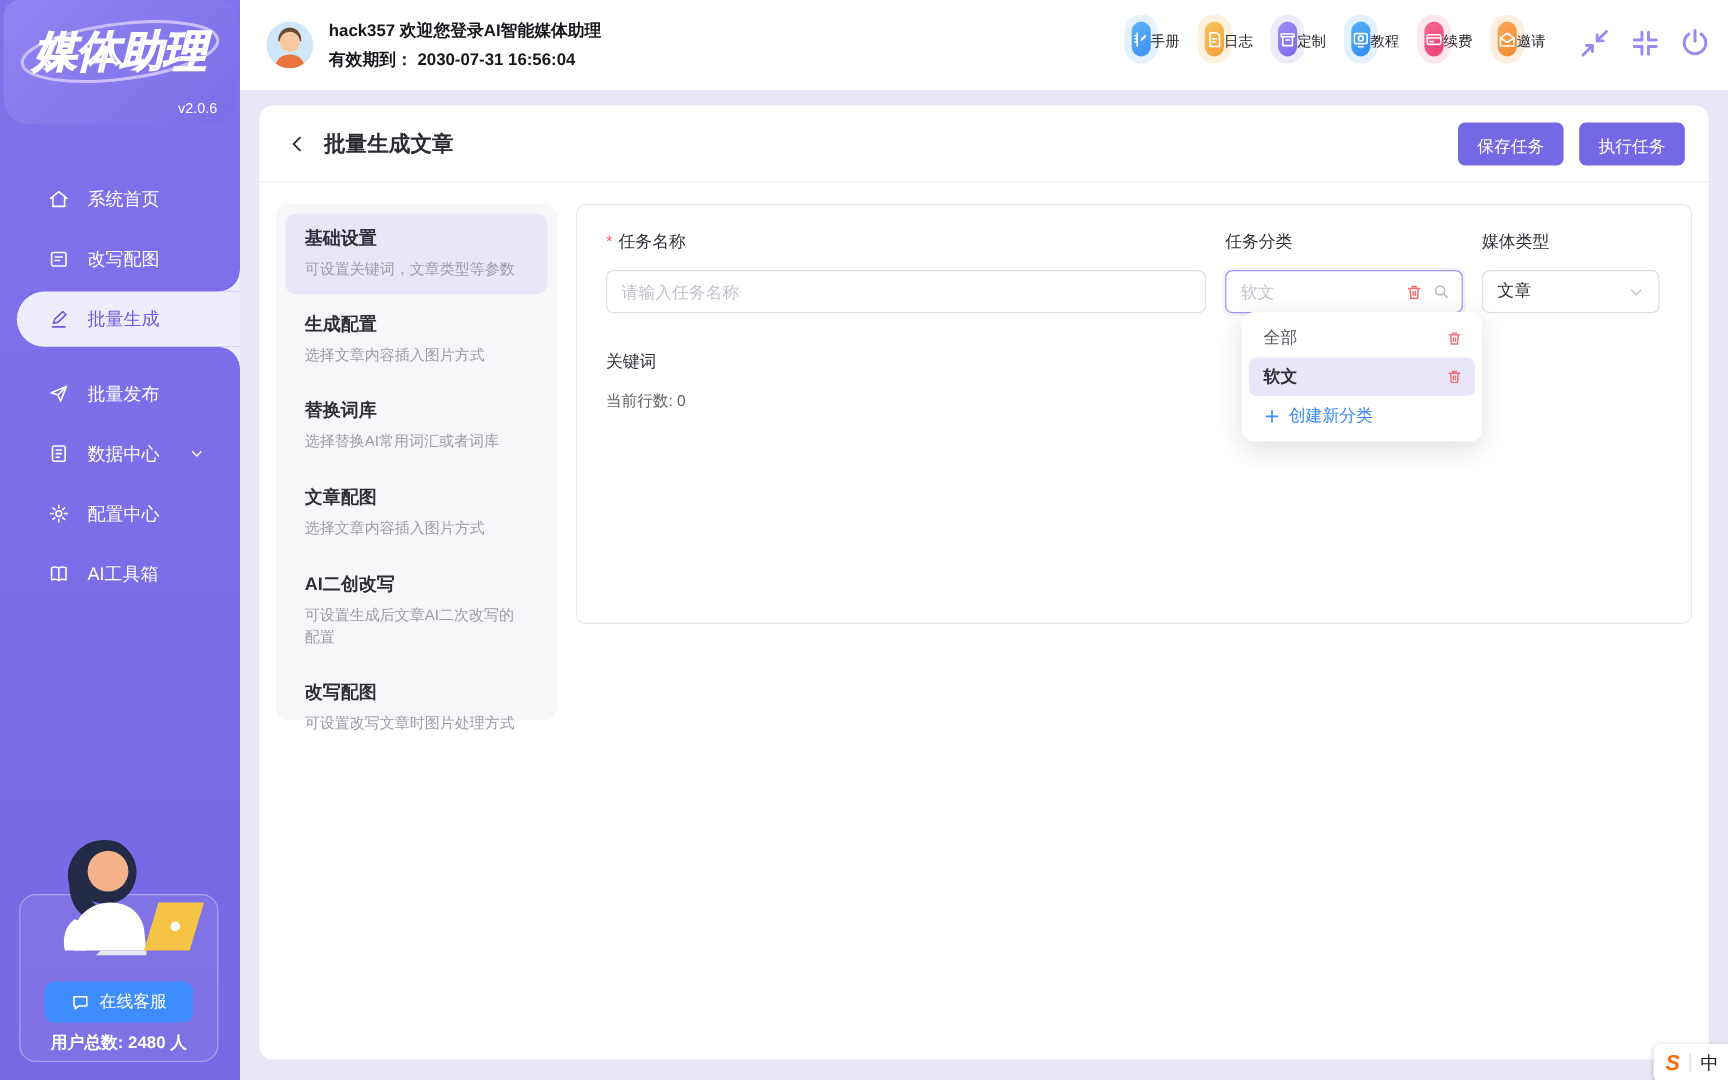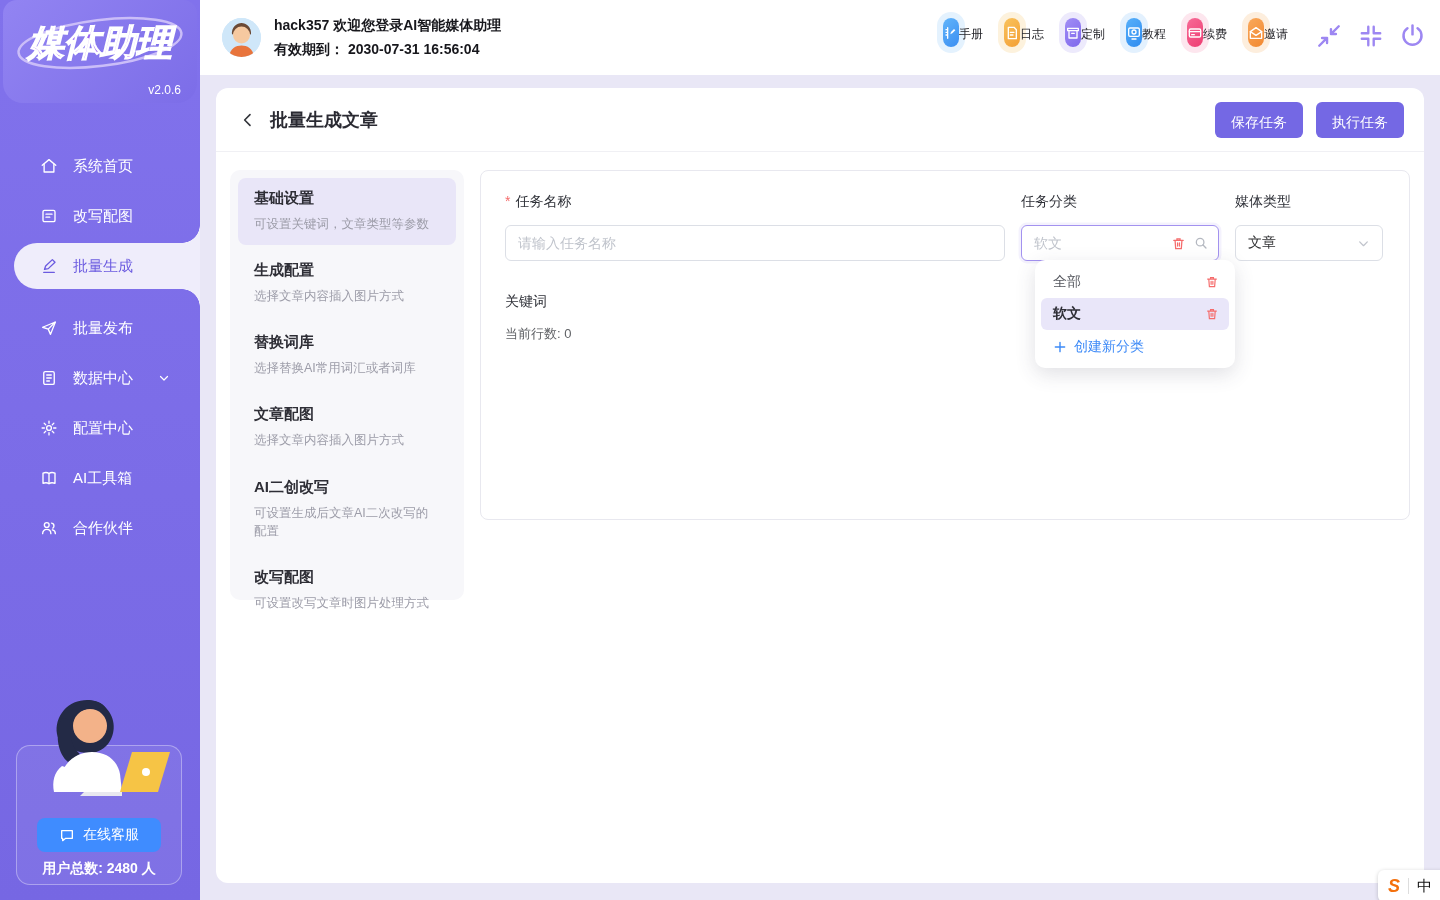--- a/index.html
+++ b/index.html
@@ -182,28 +182,20 @@
         </svg>
       <span>配置中心</span>
     </div>
     <div class="nav-item">
       <svg width="18" height="18" viewBox="0 0 24 24" fill="none" stroke="currentColor" stroke-width="1.8" stroke-linejoin="round">
           <path d="M12 6 C10 4.5 7 4.4 4 5.4 V19 C7 18 10 18.1 12 19.6 C14 18.1 17 18 20 19 V5.4 C17 4.4 14 4.5 12 6 Z"></path>
           <path d="M12 6 V19.6"></path>
         </svg>
       <span>AI工具箱</span>
     </div>
-    <div class="nav-item">
-      <svg width="18" height="18" viewBox="0 0 24 24" fill="none" stroke="currentColor" stroke-width="1.8" stroke-linecap="round">
-          <circle cx="9" cy="8" r="3.2"></circle>
-          <path d="M3.5 19.5 C3.5 15.8 6 13.8 9 13.8 C12 13.8 14.5 15.8 14.5 19.5"></path>
-          <path d="M15.5 5.6 C17.3 5.9 18.6 7.4 18.6 9.2 C18.6 10.4 18 11.5 17.1 12.1 M16.5 14.4 C19 15 20.5 16.9 20.5 19.5"></path>
-        </svg>
-      <span>合作伙伴</span>
-    </div>
   </div>
 
   <div class="cs-widget">
     <svg class="cs-illustration" width="150" height="128" viewBox="0 0 150 128">
       <path d="M50 62 C30 58 28 36 40 22 C50 10 72 8 82 20 C92 30 92 46 84 56 C74 68 60 66 50 62 Z" fill="#232a46"></path>
       <path d="M38 30 C30 46 34 66 44 74 L56 66 C46 58 44 42 48 32 Z" fill="#232a46"></path>
       <circle cx="66" cy="38" r="17" fill="#f3b289"></circle>
       <path d="M48 22 C54 10 78 8 84 24 C78 18 58 18 48 30 Z" fill="#232a46"></path>
       <path d="M36 96 C36 76 52 64 68 64 C84 64 94 74 96 86 L98 104 H38 Z" fill="#ffffff"></path>
       <path d="M38 78 C30 84 28 94 30 104 L48 104 C44 94 42 86 44 80 Z" fill="#ffffff"></path>

